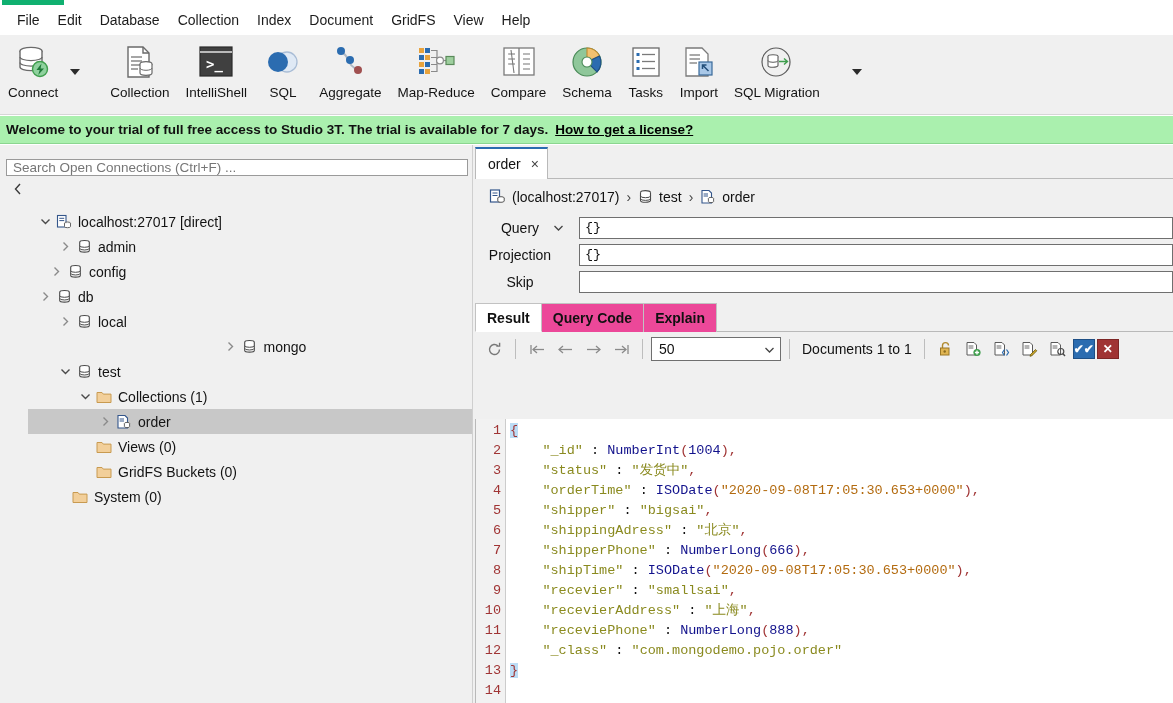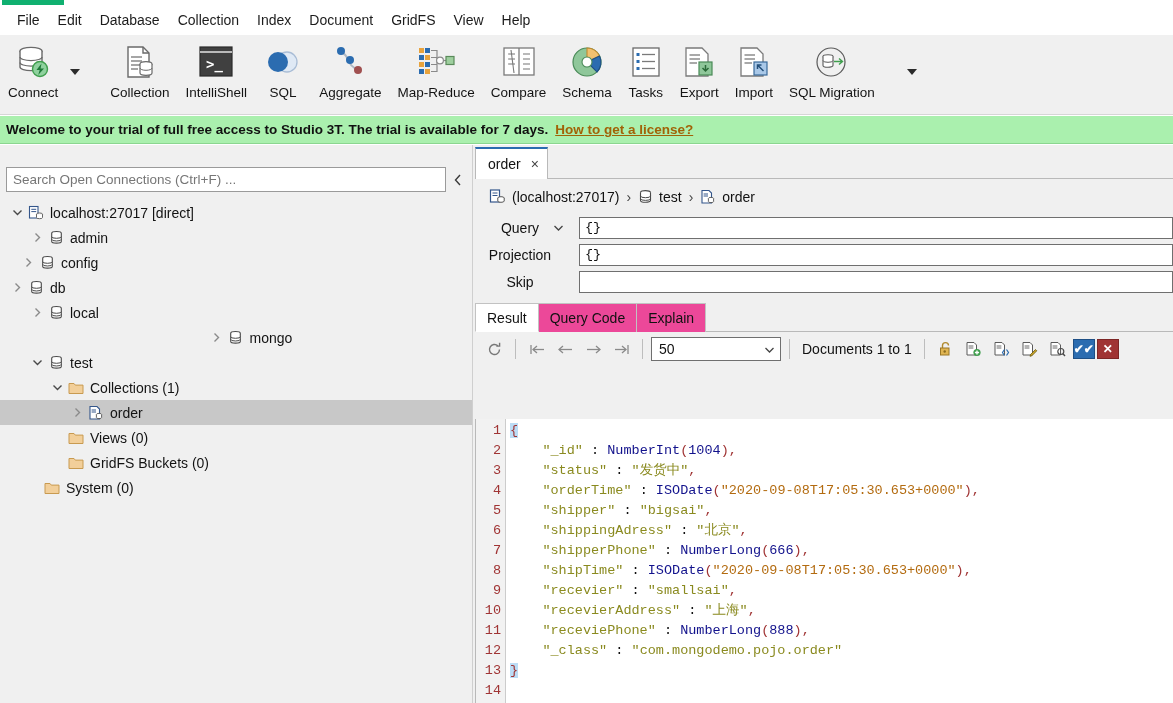--- a/index.html
+++ b/index.html
@@ -62,49 +62,49 @@
   
   .banner {
     position: absolute; left: 0; top: 116px; width: 1173px; height: 28px;
     background: #aaf0ae;
     display: flex; align-items: center;
     padding-left: 6px; box-sizing: border-box;
     font-size: 13.5px; font-weight: bold; color: #111;
     border-bottom: 1px solid #8bd690;
   }
   .banner a {
-    color: #a16207; text-decoration: underline; margin-left: 7px; font-weight: bold;
+    color: #000000; text-decoration: underline; margin-left: 7px; font-weight: bold;
   }
 
   
   .leftpanel {
     position: absolute; left: 0; top: 145px; width: 472px; height: 558px;
     background: #f0f0f0;
     box-sizing: border-box;
   }
   .search-row {
-    display: flex; padding: 22px 4px 6px 6px;
+    display: flex; padding: 14px 4px 6px 6px; flex-direction: column;
   }
   .search-input {
     flex: 1; height: 25px; box-sizing: border-box;
     border: 1px solid #9a9a9a; background: #ffffff;
     padding: 0 6px; font-size: 13.5px; color: #111;
     font-family: "Liberation Sans", sans-serif;
     outline: none;
   }
   .search-input::placeholder { color: #767676; }
   .collapse-btn {
     width: 22px; height: 25px; display: flex; align-items: center;
     justify-content: center; color: #3a3a3a; font-size: 14px; cursor: default;
   }
 
   .tree { padding-top: 2px; font-size: 14px; }
   .tree-row {
     display: flex; align-items: center; height: 25px; cursor: default;
-    padding-left: 8px; box-sizing: border-box;
+    padding-left: 8px; box-sizing: border-box; margin-left: 28px;
   }
   .tree-row.selected { background: #c8c8c8; }
   .tw {
     width: 18px; min-width: 18px; display: flex; align-items: center;
     justify-content: center; color: #5a5a5a; font-size: 11px;
   }
   .tree-ico {
     width: 20px; min-width: 20px; display: flex; align-items: center;
     justify-content: center; margin-right: 4px;
   }
@@ -159,20 +159,21 @@
     border: 1px solid #6f6f6f; box-sizing: border-box;
     font-size: 13.5px; color: #111; padding: 1px 5px;
     font-family: "Liberation Mono", monospace;
     display: flex; align-items: center;
     margin-right: 0;
   }
 
   .restabs {
     height: 30px; display: flex; align-items: flex-end; margin-top: 4px;
     border-bottom: 1px solid #b9b9b9;
+    font-weight: bold;
   }
   .rtab {
     height: 29px; padding: 0 11px; display: flex; align-items: center;
     font-size: 14px; color: #111; cursor: default;
     border: 1px solid #c2c2c2; border-bottom: none;
     background: #ec4899; margin-bottom: -1px; box-sizing: border-box;
     border-left: none;
   }
   .rtab:first-child { border-left: 1px solid #c2c2c2; }
   .rtab.active { background: #ffffff; border-bottom: 1px solid #ffffff; }
@@ -366,33 +367,20 @@
       <rect x="4" y="3" width="26" height="28" fill="#fff" stroke="#6a6a6a" stroke-width="1.3"></rect>
       <rect x="7.5" y="8" width="3" height="3" fill="#2b6cb0"></rect>
       <rect x="7.5" y="15" width="3" height="3" fill="#2b6cb0"></rect>
       <rect x="7.5" y="22" width="3" height="3" fill="#2b6cb0"></rect>
       <line x1="13" y1="9.5" x2="26" y2="9.5" stroke="#7a7a7a" stroke-width="1.3"></line>
       <line x1="13" y1="16.5" x2="26" y2="16.5" stroke="#7a7a7a" stroke-width="1.3"></line>
       <line x1="13" y1="23.5" x2="26" y2="23.5" stroke="#7a7a7a" stroke-width="1.3"></line>
     </svg>
         </div>
         <div class="tb-label">Tasks</div>
-      </div>
-      <div class="tb-btn">
-        <div class="tb-ico">
-          <svg width="36" height="34" viewBox="0 0 36 34">
-      <path d="M5 3 h16 l6 6 v22 h-22 z" fill="#fff" stroke="#7a7a7a" stroke-width="1.3"></path>
-      <line x1="8.5" y1="10" x2="19" y2="10" stroke="#7a7a7a" stroke-width="1.3"></line>
-      <line x1="8.5" y1="14" x2="19" y2="14" stroke="#7a7a7a" stroke-width="1.3"></line>
-      <line x1="8.5" y1="18" x2="16" y2="18" stroke="#7a7a7a" stroke-width="1.3"></line>
-      <rect x="18" y="17" width="13" height="13" fill="#8fc79a" stroke="#4a8a58" stroke-width="1.2"></rect>
-      <path d="M24.5 20 v6 M21.5 23 L24.5 26 L27.5 23" stroke="#2a6a38" stroke-width="1.5" fill="none"></path>
-    </svg>
-        </div>
-        <div class="tb-label">Export</div>
       </div>
       <div class="tb-btn">
         <div class="tb-ico">
           <svg width="36" height="34" viewBox="0 0 36 34">
       <path d="M5 3 h16 l6 6 v22 h-22 z" fill="#fff" stroke="#7a7a7a" stroke-width="1.3"></path>
       <line x1="8.5" y1="10" x2="19" y2="10" stroke="#7a7a7a" stroke-width="1.3"></line>
       <line x1="8.5" y1="14" x2="19" y2="14" stroke="#7a7a7a" stroke-width="1.3"></line>
       <line x1="8.5" y1="18" x2="16" y2="18" stroke="#7a7a7a" stroke-width="1.3"></line>
       <rect x="18" y="17" width="13" height="13" fill="#a9c8e8" stroke="#3a6a9a" stroke-width="1.2"></rect>
       <path d="M27.5 26 L21.5 20 M21.5 24 v-4 h4" stroke="#234f7a" stroke-width="1.5" fill="none"></path>

